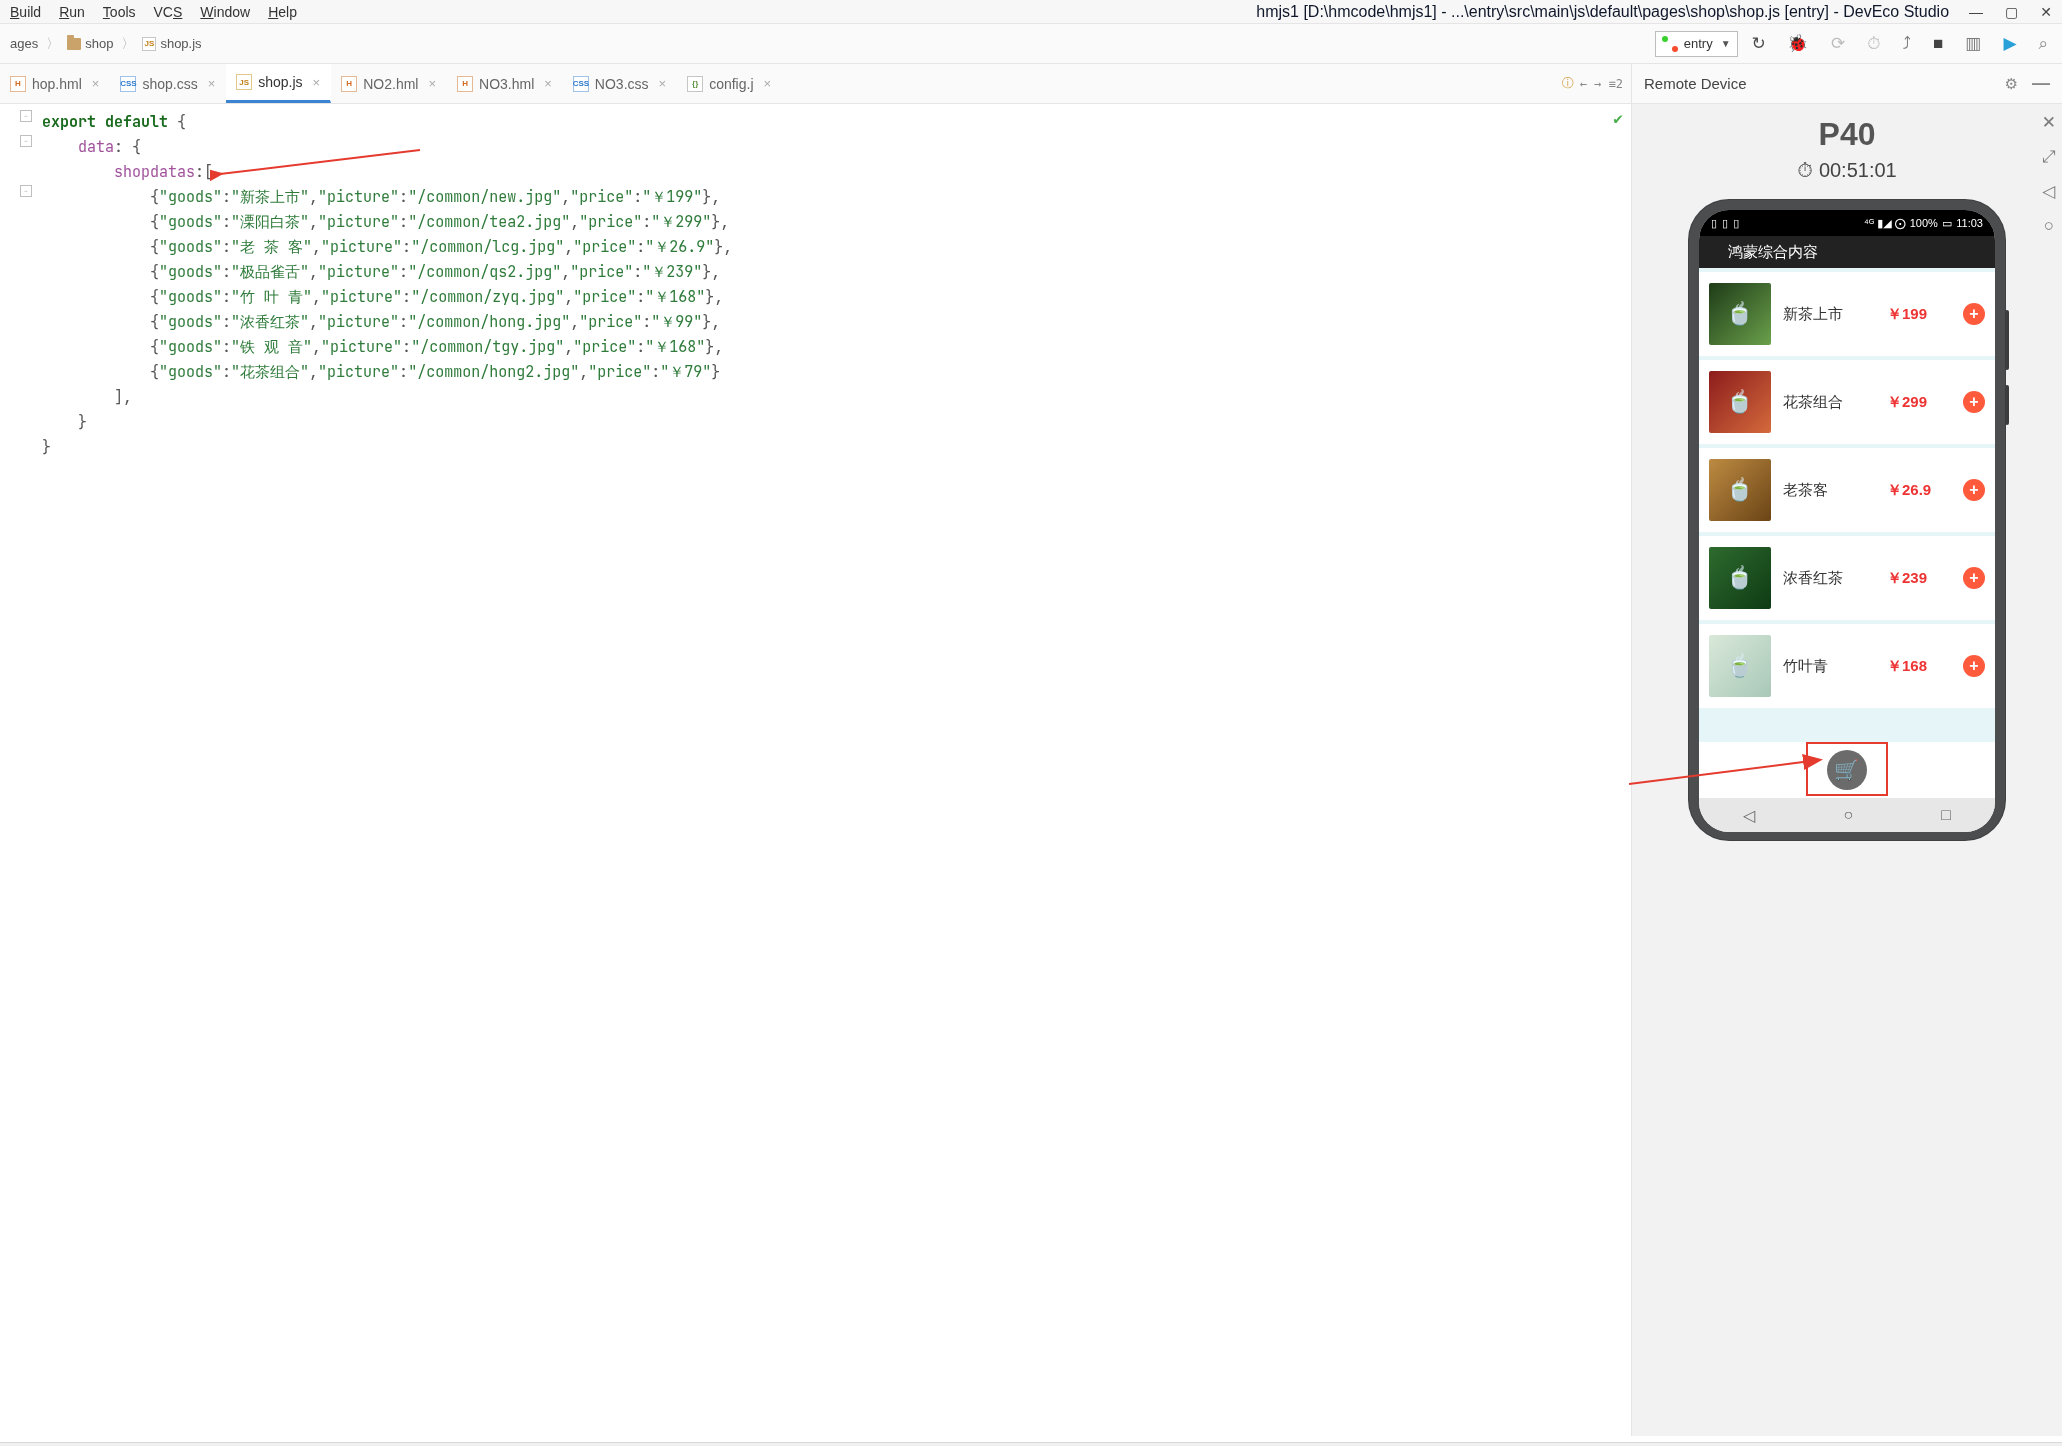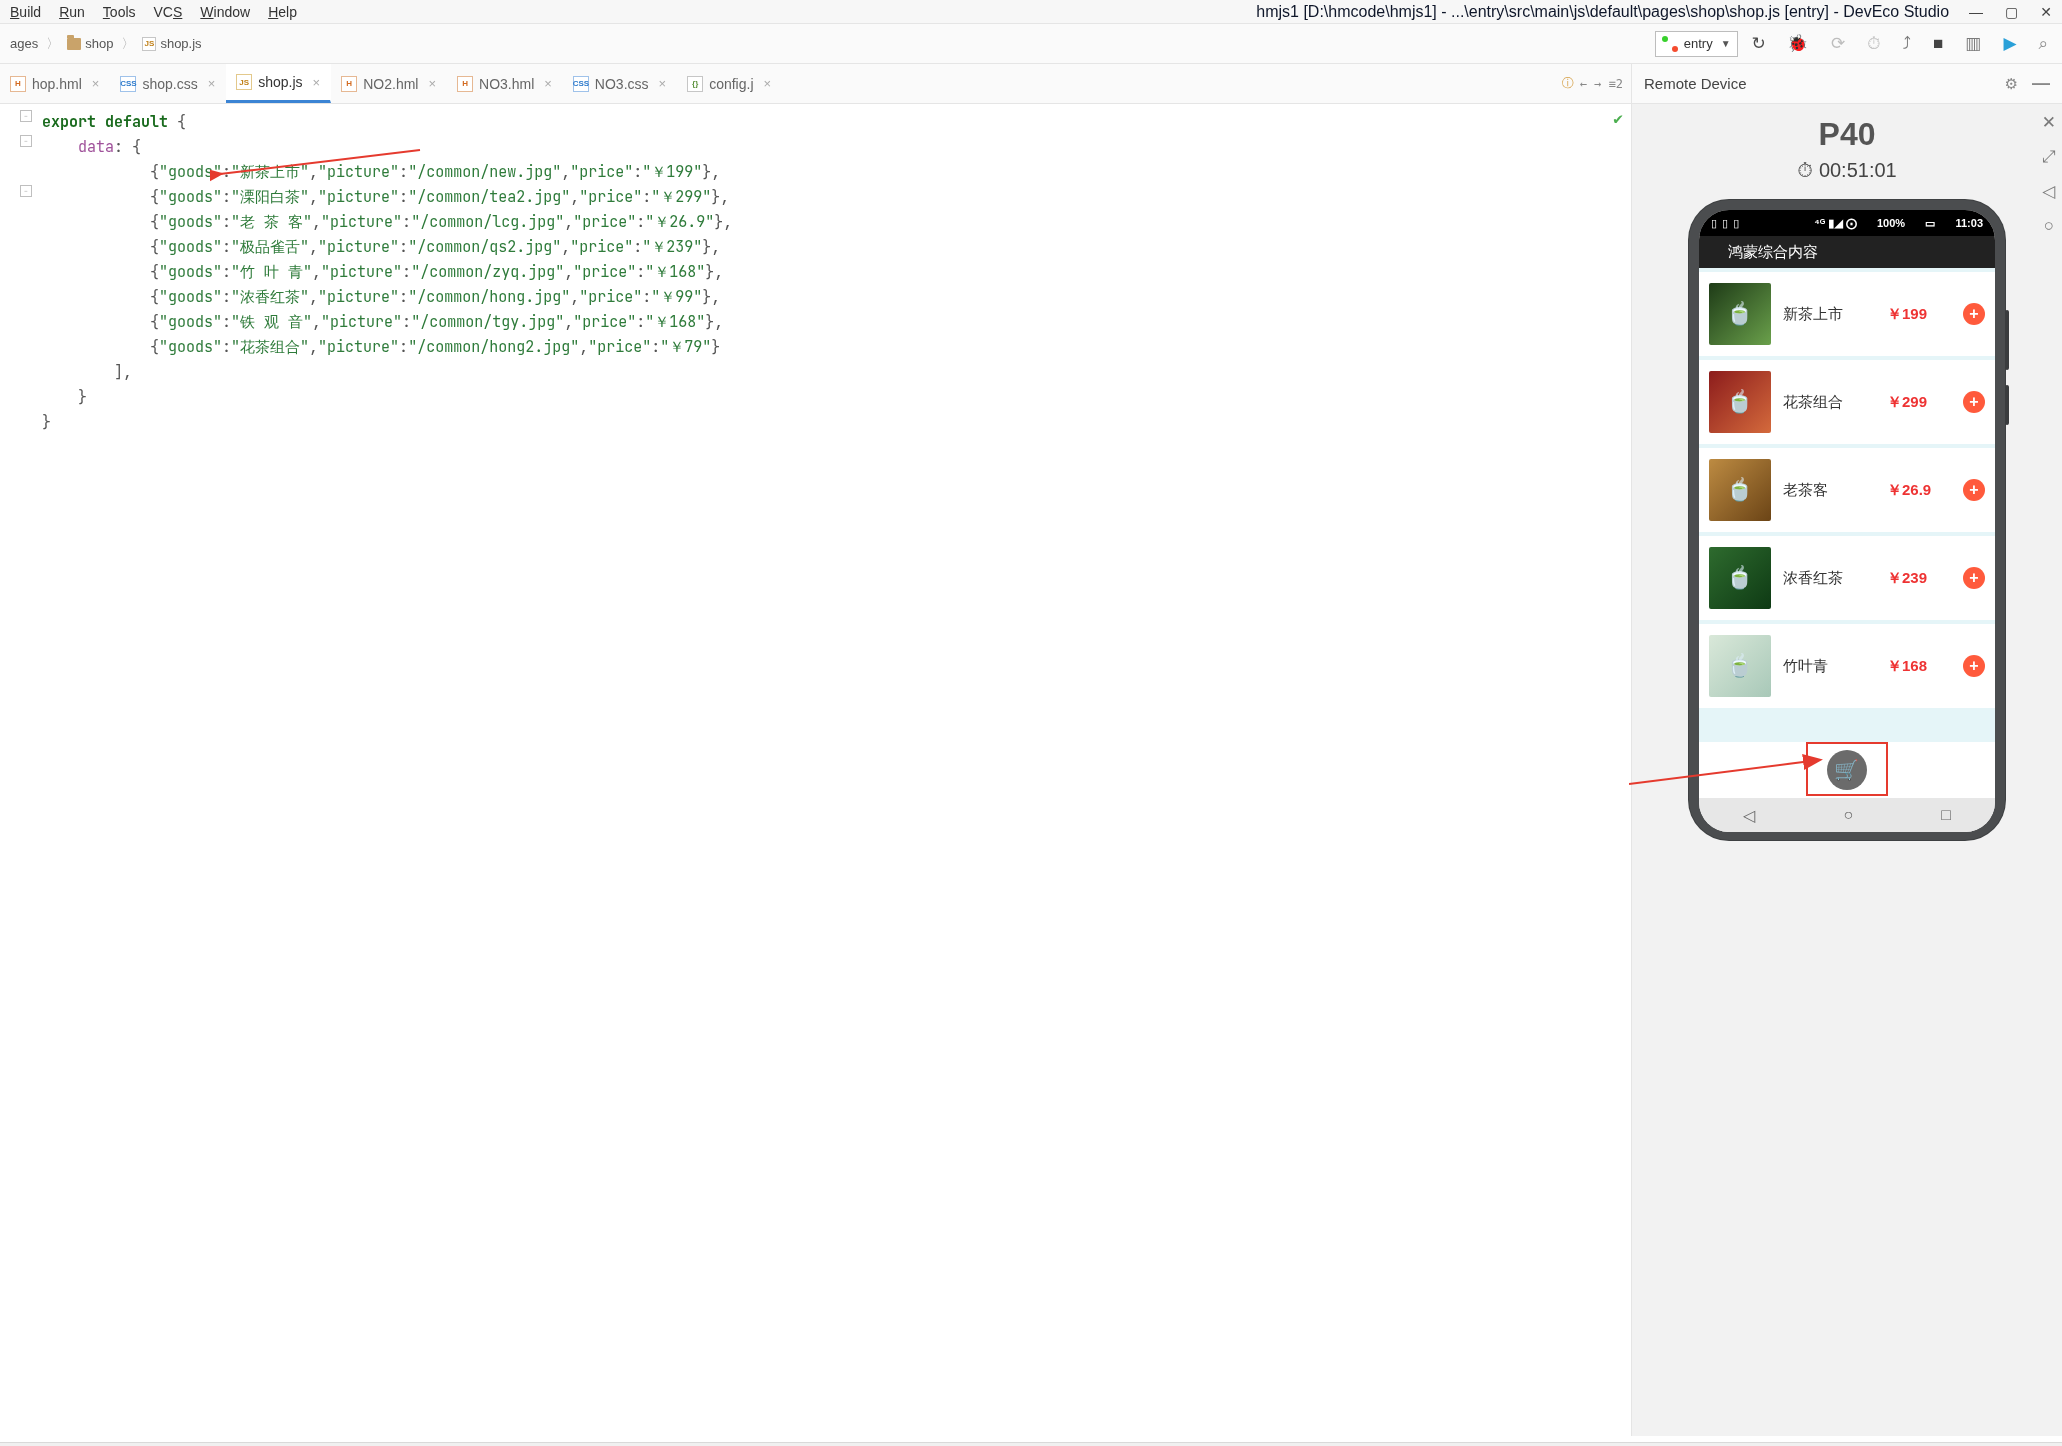--- a/index.html
+++ b/index.html
@@ -79,21 +79,21 @@
   .right-gutter span{cursor:default;}
 
   
   .phone { width:316px; height:640px; background:#4b4d4f; border-radius:40px; margin-top:18px; padding:10px 10px 8px 10px; position:relative; box-shadow:0 0 0 1px #3e4042;}
   .phone .side-btn{position:absolute; right:-4px; width:4px; background:#3a3c3e; border-radius:2px;}
   .phone .side-btn.b1{height:60px; top:110px;}
   .phone .side-btn.b2{height:40px; top:185px;}
   .screen{ background:#fff; width:100%; height:100%; border-radius:30px; overflow:hidden; display:flex; flex-direction:column;}
   .statusbar{ height:26px; background:#000; color:#fff; display:flex; align-items:center; padding:0 12px; font-size:11px;}
   .statusbar .left{flex:1; letter-spacing:1px;}
-  .statusbar .sig{margin-left:auto; display:flex; align-items:center; gap:20px;font-weight:bold;}
+  .statusbar .sig{margin-left:auto; display:flex; align-items:center; gap:4px;}
   .statusbar .sig .ic{font-size:11px;}
   .apptitle{ height:32px; background:#222; color:#fff; display:flex; align-items:center; padding:0 29px; font-size:15px;}
   .shoplist{ flex:1; background:#e5f5f8; overflow:hidden;}
   .shopitem{ background:#fff; margin:4px 0; height:84px; display:flex; align-items:center; padding:0 10px; gap:12px;}
   .thumb{ width:62px; height:62px; border-radius:2px; background:#777 center/cover; display:flex; align-items:center; justify-content:center; color:#fff; font-size:22px;}
   .thumb.t1{background:linear-gradient(135deg,#1e3b17,#6aa04b);}
   .thumb.t2{background:linear-gradient(135deg,#8c1c1c,#d46a3c);}
   .thumb.t3{background:linear-gradient(135deg,#bd8b42,#6b4416);}
   .thumb.t4{background:linear-gradient(135deg,#2e6b2e,#0e3a14);}
   .thumb.t5{background:linear-gradient(135deg,#d9e8d9,#a8c8b8);}
@@ -209,20 +209,21 @@
     <div class="code-area">
       <span class="pass-check">✔</span>
       <div class="gutter">
         <div class="fold" style="top:6px">−</div>
         <div class="fold" style="top:31px">−</div>
         <div class="fold" style="top:81px">−</div>
       </div>
       <div class="code-lines" id="code-lines">
           <div class="code-line "><span class="tok-kw">export default</span> <span class="tok-punc">{</span></div>
           <div class="code-line ">    <span class="tok-field">data</span><span class="tok-punc">: {</span></div>
+          <div class="code-line ">        <span class="tok-field">shopdatas</span><span class="tok-punc">:[</span></div>
           <div class="code-line ">            <span class="tok-punc">{</span><span class="tok-str">"goods"</span><span class="tok-punc">:</span><span class="tok-str">"新茶上市"</span><span class="tok-punc">,</span><span class="tok-str">"picture"</span><span class="tok-punc">:</span><span class="tok-str">"/common/new.jpg"</span><span class="tok-punc">,</span><span class="tok-str">"price"</span><span class="tok-punc">:</span><span class="tok-str">"￥199"</span><span class="tok-punc">},</span></div>
           <div class="code-line ">            <span class="tok-punc">{</span><span class="tok-str">"goods"</span><span class="tok-punc">:</span><span class="tok-str">"溧阳白茶"</span><span class="tok-punc">,</span><span class="tok-str">"picture"</span><span class="tok-punc">:</span><span class="tok-str">"/common/tea2.jpg"</span><span class="tok-punc">,</span><span class="tok-str">"price"</span><span class="tok-punc">:</span><span class="tok-str">"￥299"</span><span class="tok-punc">},</span></div>
           <div class="code-line ">            <span class="tok-punc">{</span><span class="tok-str">"goods"</span><span class="tok-punc">:</span><span class="tok-str">"老 茶 客"</span><span class="tok-punc">,</span><span class="tok-str">"picture"</span><span class="tok-punc">:</span><span class="tok-str">"/common/lcg.jpg"</span><span class="tok-punc">,</span><span class="tok-str">"price"</span><span class="tok-punc">:</span><span class="tok-str">"￥26.9"</span><span class="tok-punc">},</span></div>
           <div class="code-line ">            <span class="tok-punc">{</span><span class="tok-str">"goods"</span><span class="tok-punc">:</span><span class="tok-str">"极品雀舌"</span><span class="tok-punc">,</span><span class="tok-str">"picture"</span><span class="tok-punc">:</span><span class="tok-str">"/common/qs2.jpg"</span><span class="tok-punc">,</span><span class="tok-str">"price"</span><span class="tok-punc">:</span><span class="tok-str">"￥239"</span><span class="tok-punc">},</span></div>
           <div class="code-line ">            <span class="tok-punc">{</span><span class="tok-str">"goods"</span><span class="tok-punc">:</span><span class="tok-str">"竹 叶 青"</span><span class="tok-punc">,</span><span class="tok-str">"picture"</span><span class="tok-punc">:</span><span class="tok-str">"/common/zyq.jpg"</span><span class="tok-punc">,</span><span class="tok-str">"price"</span><span class="tok-punc">:</span><span class="tok-str">"￥168"</span><span class="tok-punc">},</span></div>
           <div class="code-line ">            <span class="tok-punc">{</span><span class="tok-str">"goods"</span><span class="tok-punc">:</span><span class="tok-str">"浓香红茶"</span><span class="tok-punc">,</span><span class="tok-str">"picture"</span><span class="tok-punc">:</span><span class="tok-str">"/common/hong.jpg"</span><span class="tok-punc">,</span><span class="tok-str">"price"</span><span class="tok-punc">:</span><span class="tok-str">"￥99"</span><span class="tok-punc">},</span></div>
           <div class="code-line ">            <span class="tok-punc">{</span><span class="tok-str">"goods"</span><span class="tok-punc">:</span><span class="tok-str">"铁 观 音"</span><span class="tok-punc">,</span><span class="tok-str">"picture"</span><span class="tok-punc">:</span><span class="tok-str">"/common/tgy.jpg"</span><span class="tok-punc">,</span><span class="tok-str">"price"</span><span class="tok-punc">:</span><span class="tok-str">"￥168"</span><span class="tok-punc">},</span></div>
           <div class="code-line ">            <span class="tok-punc">{</span><span class="tok-str">"goods"</span><span class="tok-punc">:</span><span class="tok-str">"花茶组合"</span><span class="tok-punc">,</span><span class="tok-str">"picture"</span><span class="tok-punc">:</span><span class="tok-str">"/common/hong2.jpg"</span><span class="tok-punc">,</span><span class="tok-str">"price"</span><span class="tok-punc">:</span><span class="tok-str">"￥79"</span><span class="tok-punc">}</span></div>
           <div class="code-line ">        <span class="tok-punc">],</span></div>
           <div class="code-line ">    <span class="tok-punc">}</span></div>

